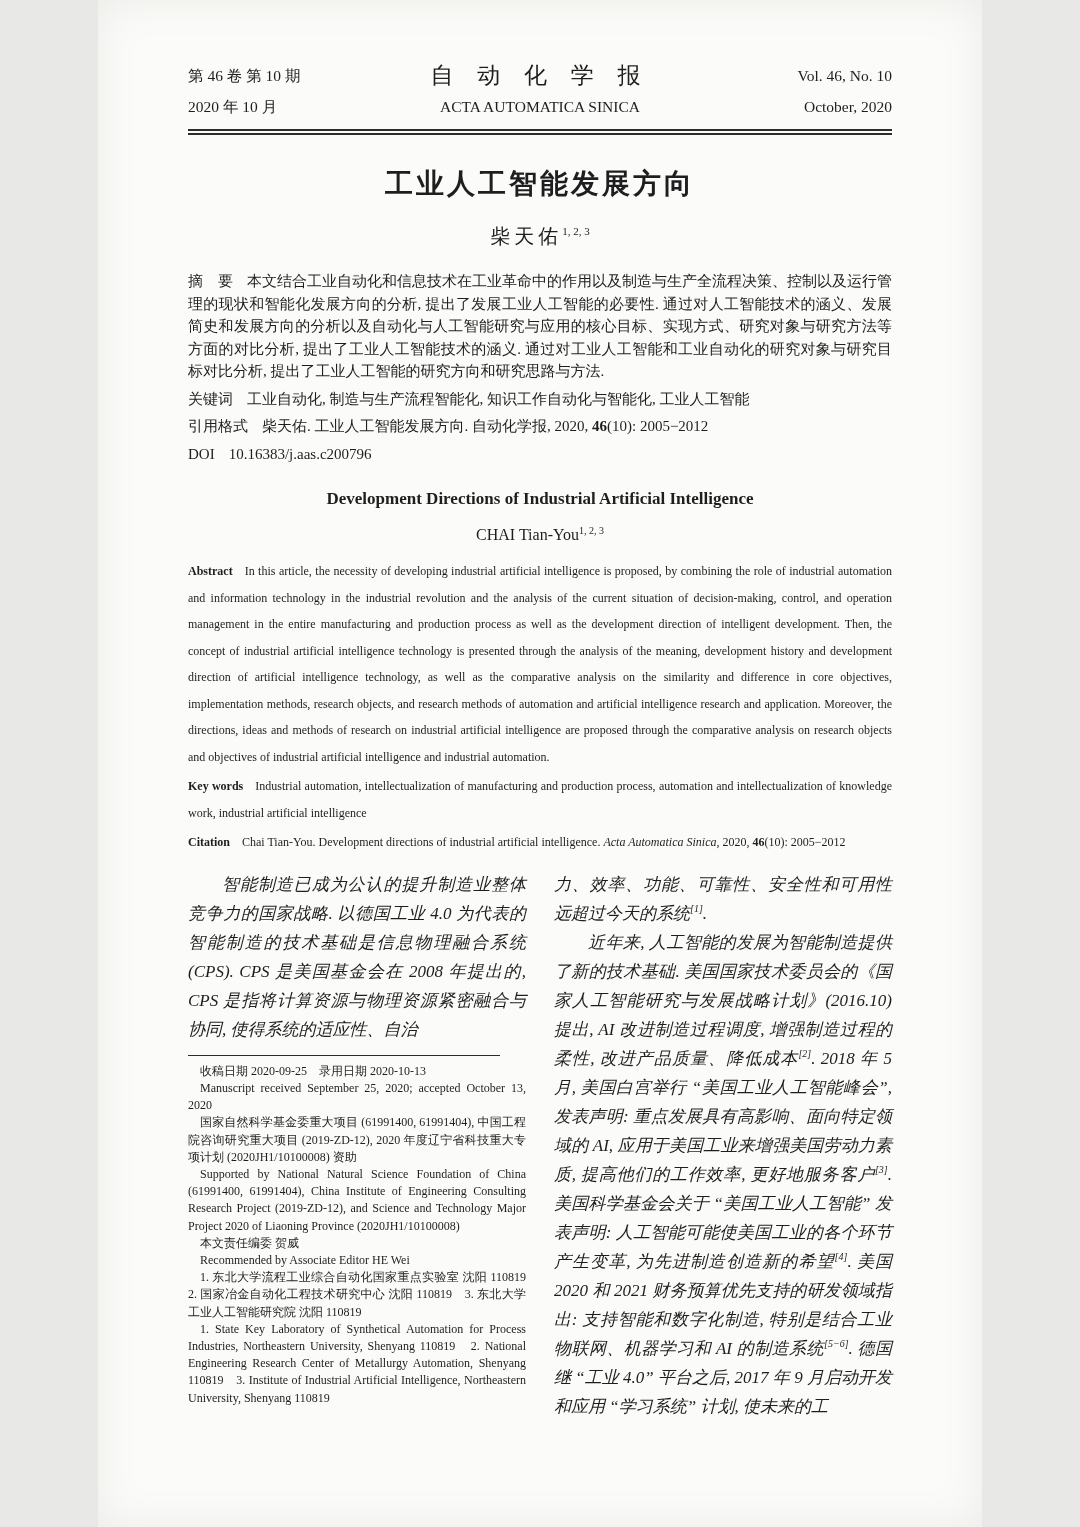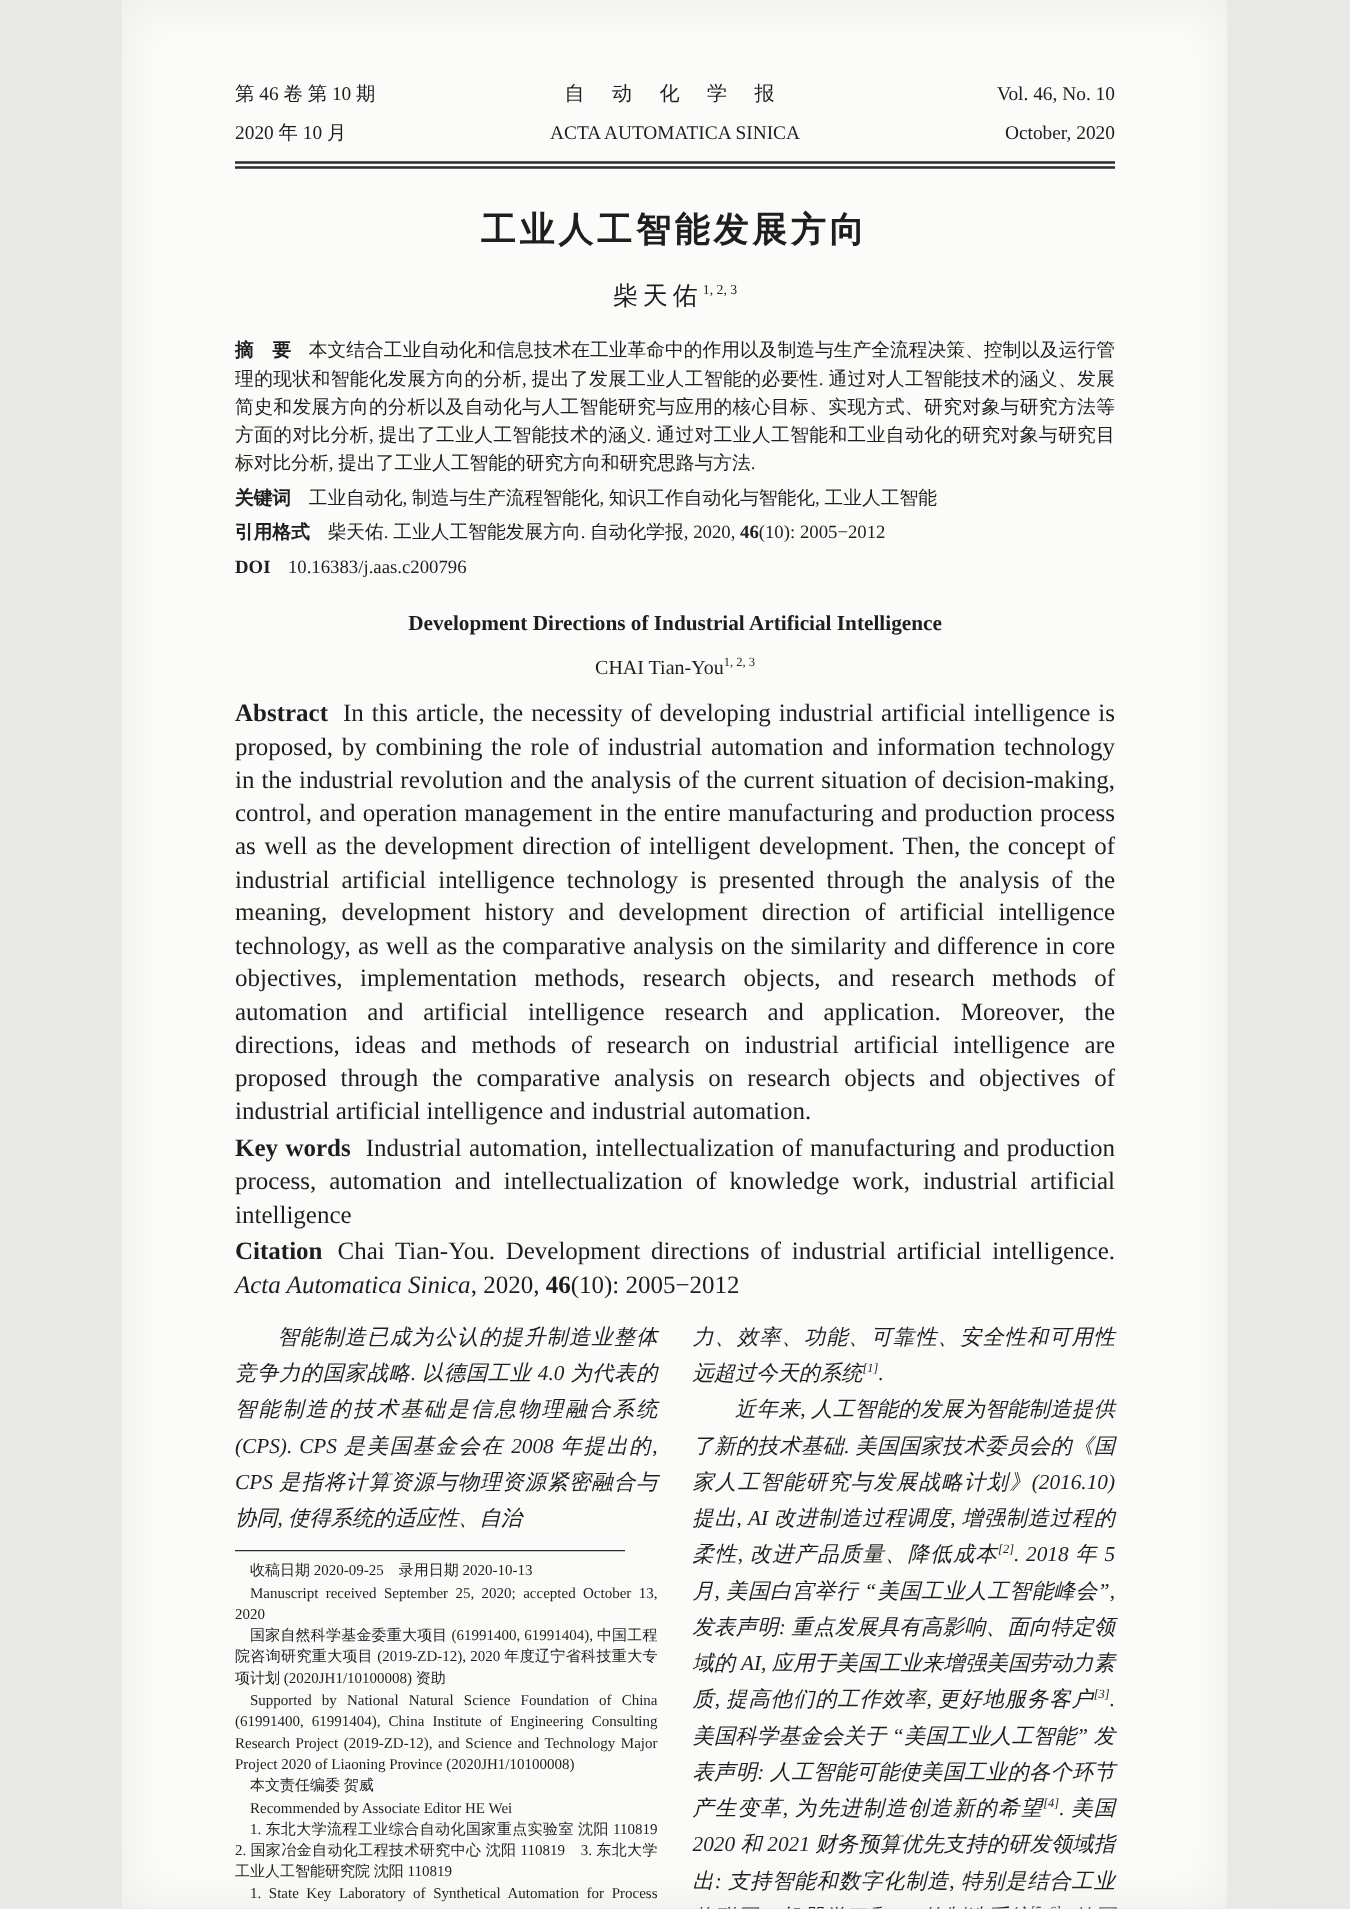--- a/index.html
+++ b/index.html
@@ -14,39 +14,39 @@
     box-shadow:inset 0 0 40px rgba(120,120,115,.12);
     box-sizing:border-box;
   }
   .content{padding:60px 90px 0 90px;}
 
   
   .jheader{display:flex;align-items:flex-start;font-size:15.5px;line-height:31px;}
   .jh-left{width:225px;text-align:left;}
   .jh-right{width:225px;text-align:right;}
   .jh-center{flex:1;text-align:center;}
-  .jh-name-cn{font-size:16px;letter-spacing:9px;}
+  .jh-name-cn{font-size:23px;letter-spacing:9px;}
   .double-rule{margin-top:7px;height:2px;border-top:2px solid #2b2b2b;border-bottom:2px solid #2b2b2b;}
 
   
   .title-cn{margin:30px 0 0;text-align:center;font-family:"Liberation Sans","DejaVu Sans",sans-serif;font-weight:700;font-size:28px;letter-spacing:3px;}
   .author-cn{margin-top:20px;text-align:center;font-size:20px;letter-spacing:4px;}
   .author-cn sup{font-size:11px;letter-spacing:0;}
 
   
   .meta{margin-top:20px;font-size:15px;line-height:22.5px;text-align:justify;}
   .meta p{margin:0 0 5px;}
-  .meta-label{font-weight:700;margin-right:14px;white-space:nowrap;}
+  .meta-label{font-weight:400;margin-right:14px;white-space:nowrap;}
   .vol-b{font-weight:700;}
 
   
   .en-title{margin:24px 0 0;text-align:center;font-weight:700;font-size:17px;}
   .en-author{margin-top:16px;text-align:center;font-size:16px;}
   .en-author sup{font-size:10px;}
-  .en-block{margin-top:14px;font-size:20px;line-height:26.5px;text-align:justify;}
+  .en-block{margin-top:14px;font-size:12px;line-height:26.5px;text-align:justify;}
   .en-block p{margin:0 0 3px;}
   .en-label{font-weight:700;margin-right:12px;}
   .it{font-style:italic;}
 
   
   .cols{display:flex;gap:28px;margin-top:14px;}
   .col{width:436px;font-size:17px;line-height:29px;text-align:justify;}
   .body-para{margin:0;text-indent:2em;font-style:italic;}
   .no-indent{text-indent:0;}
   sup.ref{font-size:10px;line-height:0;}

